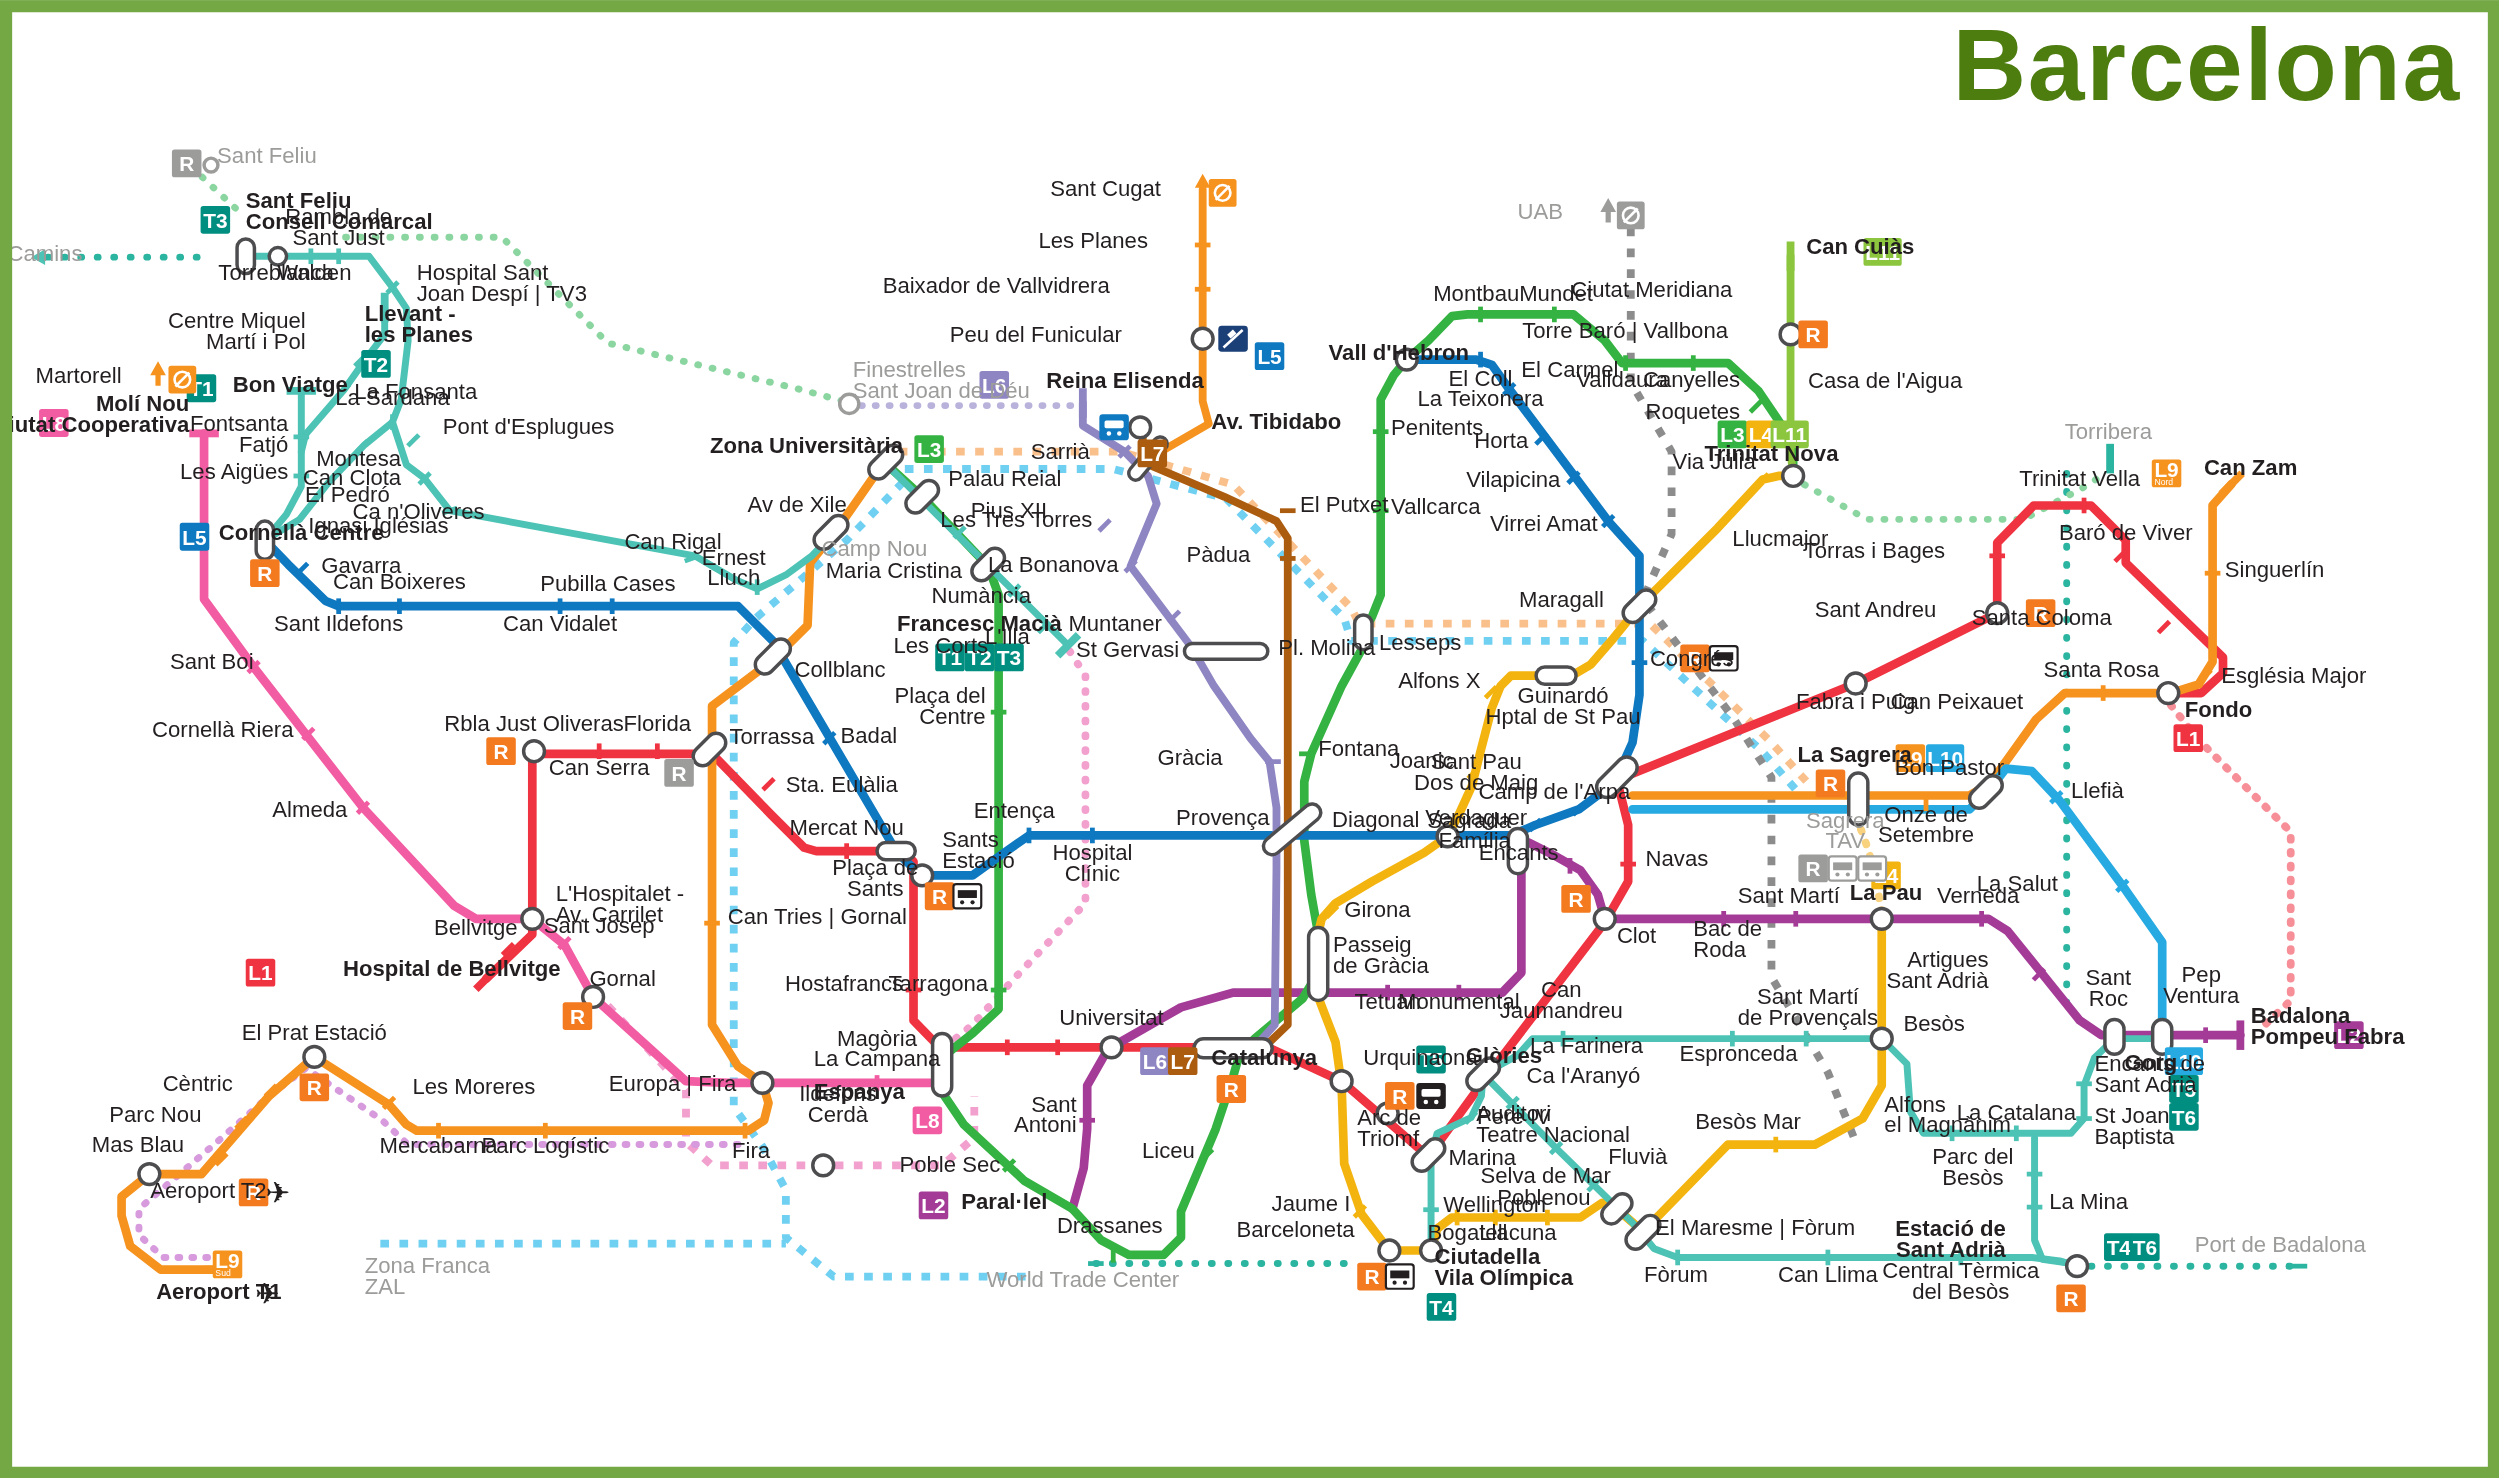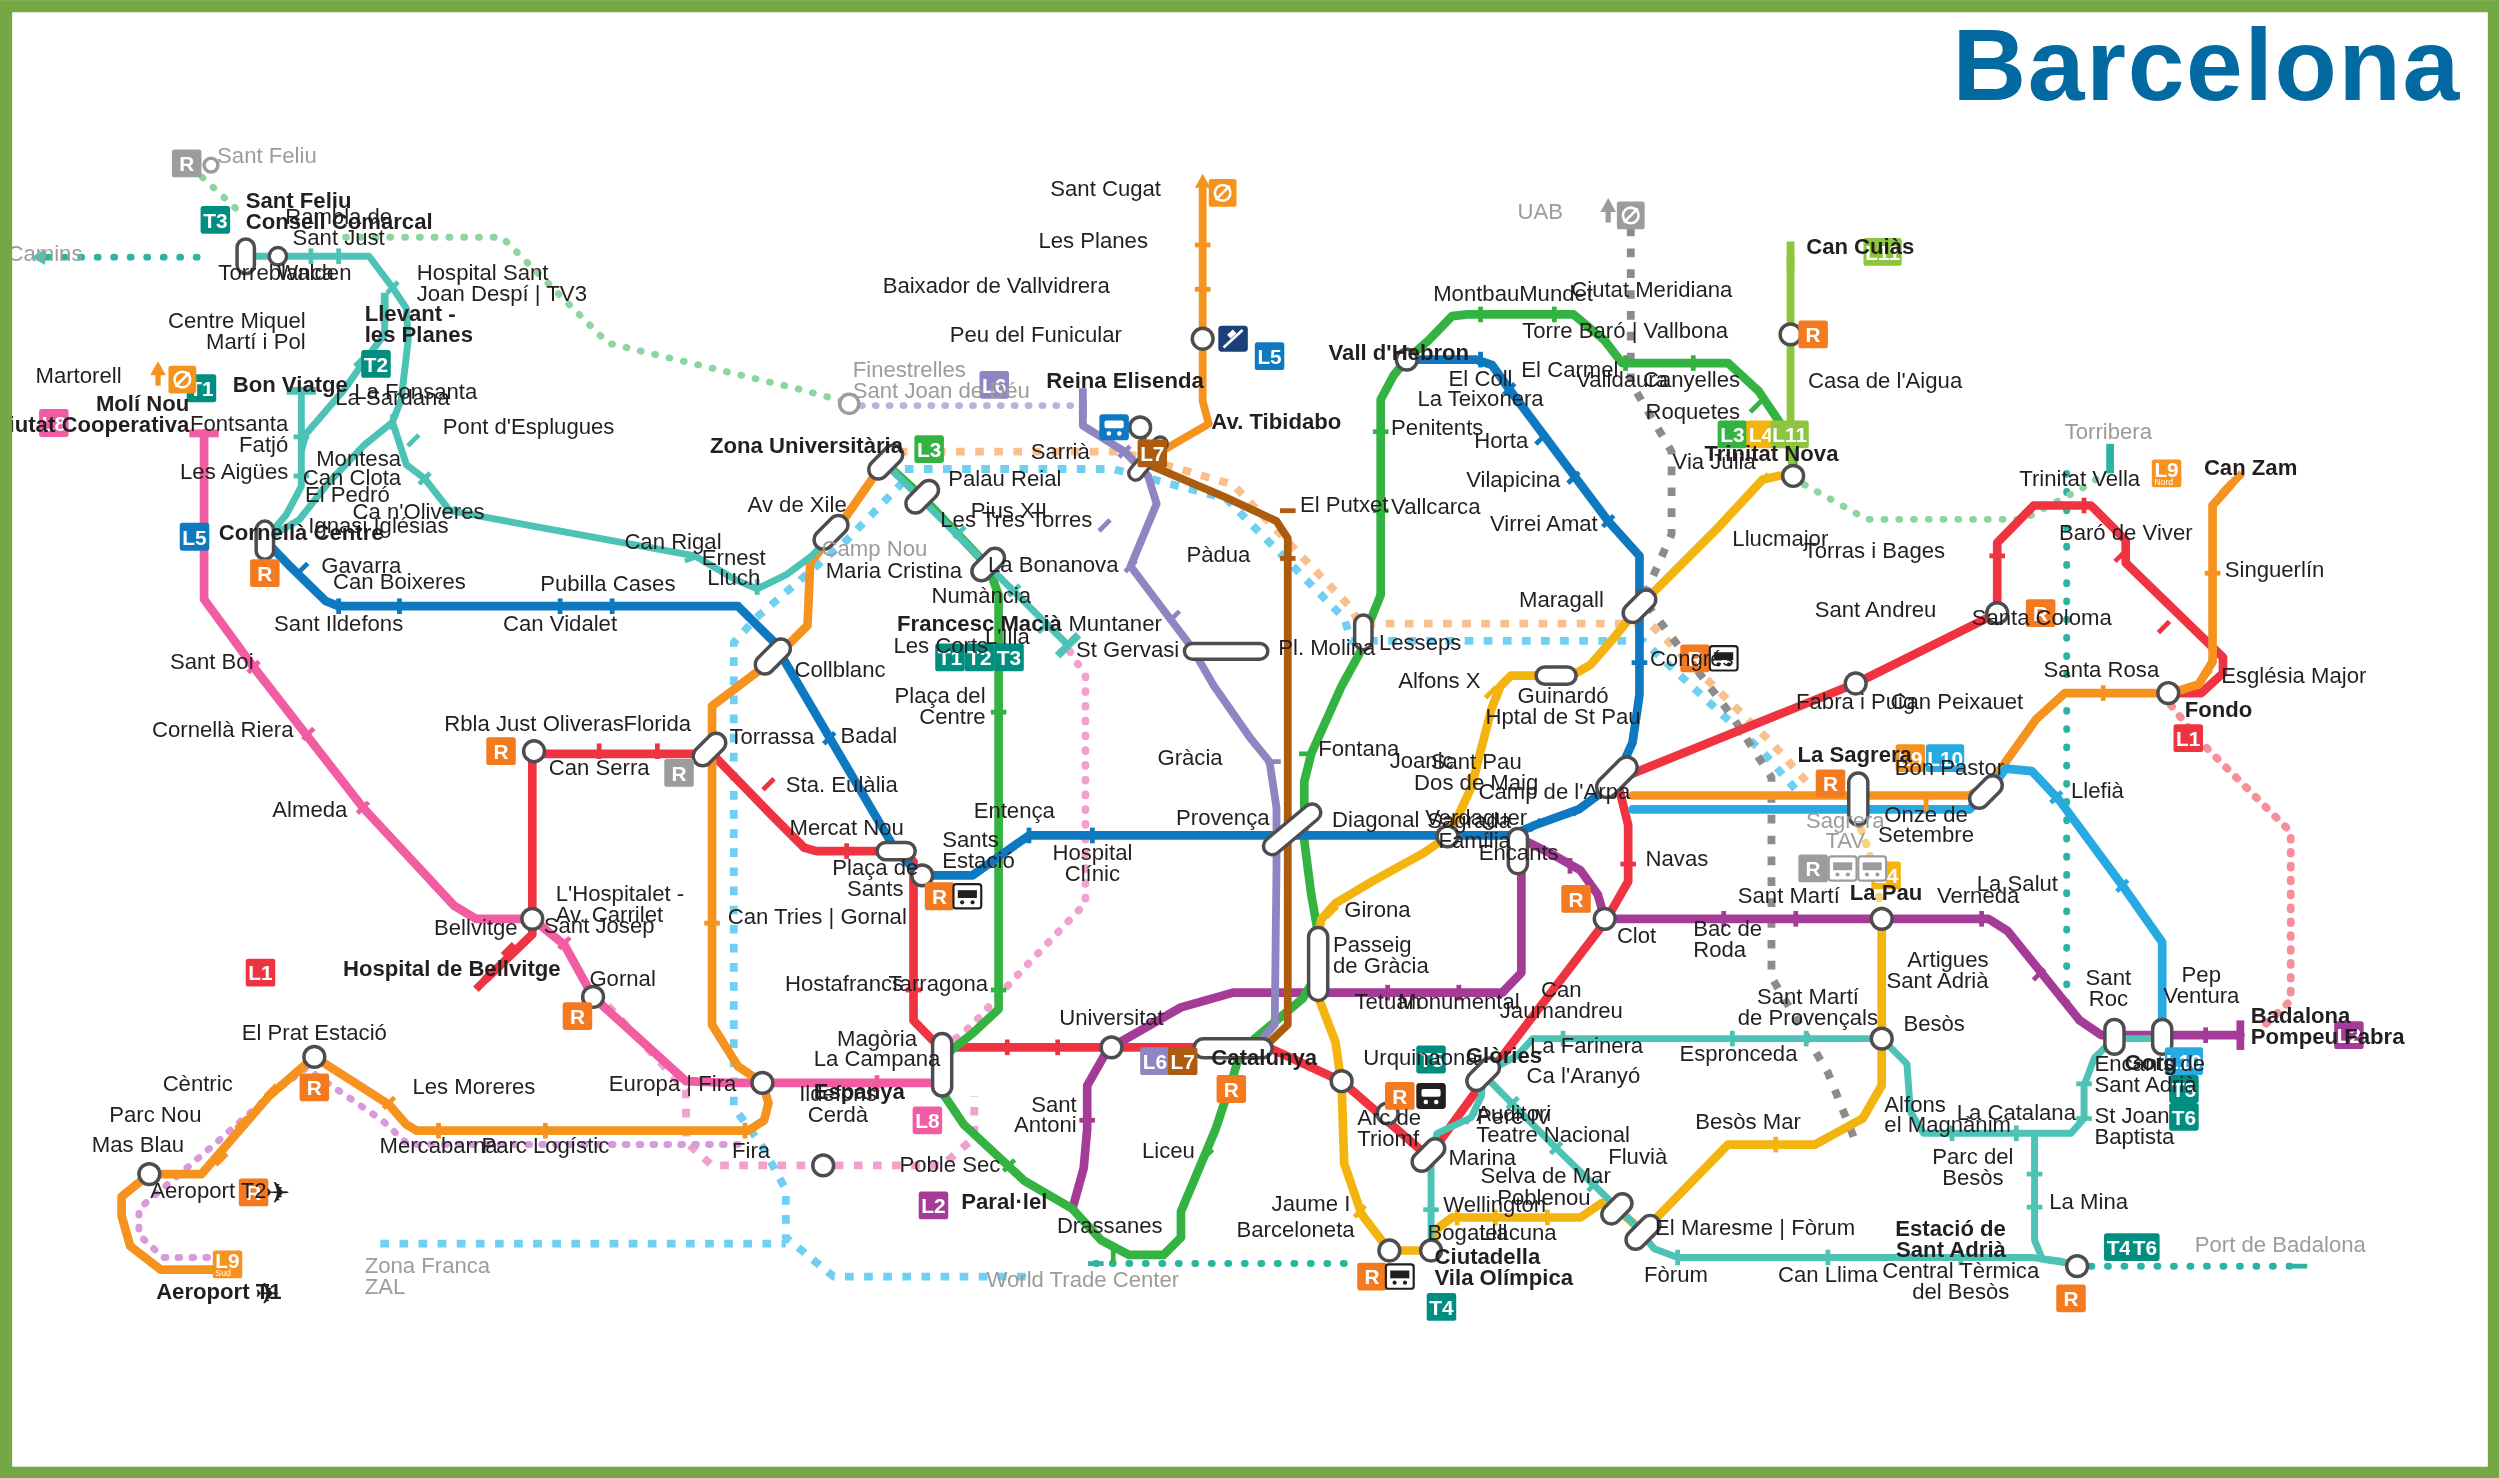--- a/index.html
+++ b/index.html
@@ -3,21 +3,21 @@
 <meta charset="utf-8">
 <style>
   html,body{margin:0;padding:0;background:#fff;}
   body{width:2500px;height:1479px;position:relative;font-family:"Liberation Sans","DejaVu Sans",sans-serif;}
   #map{position:absolute;left:0;top:0;}
   #title{position:absolute;top:7px;right:39px;font-weight:bold;font-size:102px;letter-spacing:1.7px;z-index:5;}
 </style>
 </head>
 <body>
 
-<div id="title" style="color: #0369a1; margin-left: 9px;">Barcelona</div>
+<div id="title" style="color: #4d7c0f; margin-left: 9px;">Barcelona</div>
 <svg id="map" width="2500" height="1479" viewBox="0 0 2879 1703" xmlns="http://www.w3.org/2000/svg">
     <rect x="0" y="0" width="2879" height="1703" fill="#fff"></rect>
     <polyline points="55,296 230,296" fill="none" stroke="#2BB5A0" stroke-width="8" stroke-dasharray="1 18" stroke-linecap="round" stroke-linejoin="round"></polyline>
     <polyline points="233,204 278,246" fill="none" stroke="#8BD6A0" stroke-width="8" stroke-dasharray="1 16" stroke-linecap="round" stroke-linejoin="round"></polyline>
     <polyline points="398,273 578,273 700,395 920,448 972,462" fill="none" stroke="#8BD6A0" stroke-width="8" stroke-dasharray="1 16" stroke-linecap="round" stroke-linejoin="round"></polyline>
     <polyline points="992,467 1240,467" fill="none" stroke="#B9B3DC" stroke-width="8" stroke-dasharray="1 15" stroke-linecap="round" stroke-linejoin="round"></polyline>
     <polyline points="1035,520 1290,520 1420,558 1556,700 1565,718 1900,718 2040,855 2085,905" fill="none" stroke="#F9C08C" stroke-width="9" stroke-dasharray="10 12" stroke-linecap="butt" stroke-linejoin="round"></polyline>
     <polyline points="1042,540 1282,540 1412,574 1548,712 1556,738 1892,738 2030,866 2075,917" fill="none" stroke="#6FD0F2" stroke-width="9" stroke-dasharray="10 12" stroke-linecap="butt" stroke-linejoin="round"></polyline>
     <polyline points="1040,555 975,622 870,712 845,740 845,1275 878,1320 905,1370 905,1425 960,1470 1190,1470" fill="none" stroke="#6FD0F2" stroke-width="9" stroke-dasharray="10 12" stroke-linecap="butt" stroke-linejoin="round"></polyline>
     <polyline points="438,1432 905,1432" fill="none" stroke="#6FD0F2" stroke-width="9" stroke-dasharray="10 12" stroke-linecap="butt" stroke-linejoin="round"></polyline>

